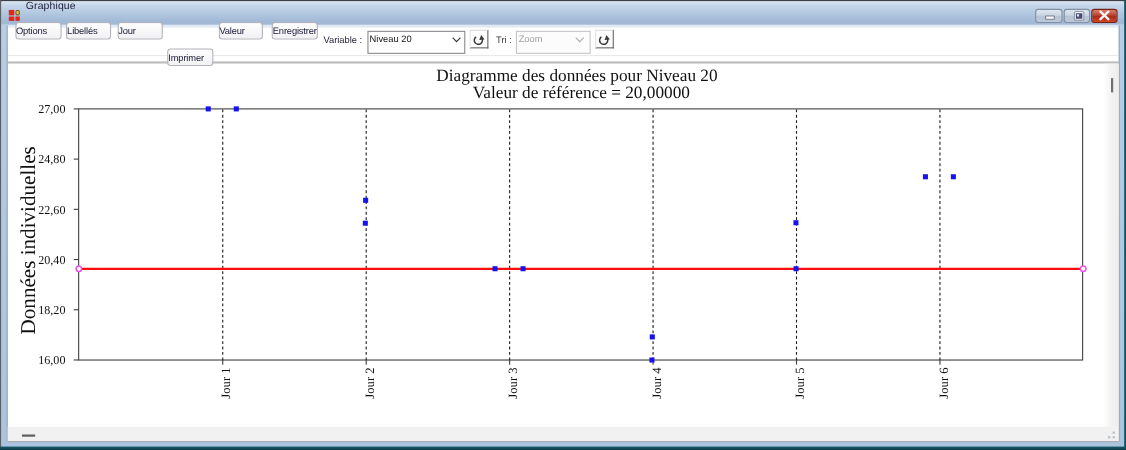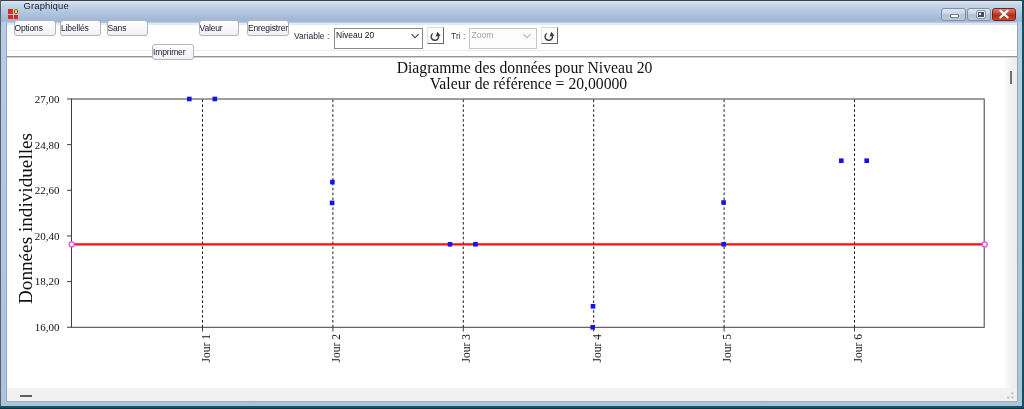--- a/index.html
+++ b/index.html
@@ -100,21 +100,21 @@
 <div id="client" class="abs"></div>
 <div id="tb-topline" class="abs"></div>
 <div id="tb-sep1" class="abs"></div>
 <div id="tb-sep2" class="abs"></div>
 <div id="tb-sep3" class="abs"></div>
 <div id="client-rightline" class="abs"></div>
 <div id="client-leftline" class="abs"></div>
 
 <div id="b1" class="abs tbtn">Options</div>
 <div id="b2" class="abs tbtn">Libellés</div>
-<div id="b3" class="abs tbtn">Sans</div>
+<div id="b3" class="abs tbtn">Jour</div>
 <div id="b4" class="abs tbtn">Imprimer</div>
 <div id="b5" class="abs tbtn">Valeur</div>
 <div id="b6" class="abs tbtn">Enregistrer</div>
 
 <div id="lab-var" class="abs tlab">Variable :</div>
 <div id="combo1" class="abs combo"><span>Niveau 20</span></div>
 <div id="rb1" class="abs rbtn"></div>
 <div id="lab-tri" class="abs tlab">Tri :</div>
 <div id="combo2" class="abs combo"><span>Zoom</span></div>
 <div id="rb2" class="abs rbtn"></div>

